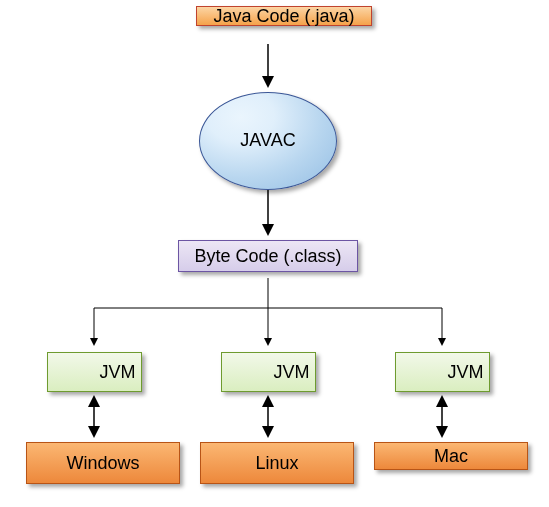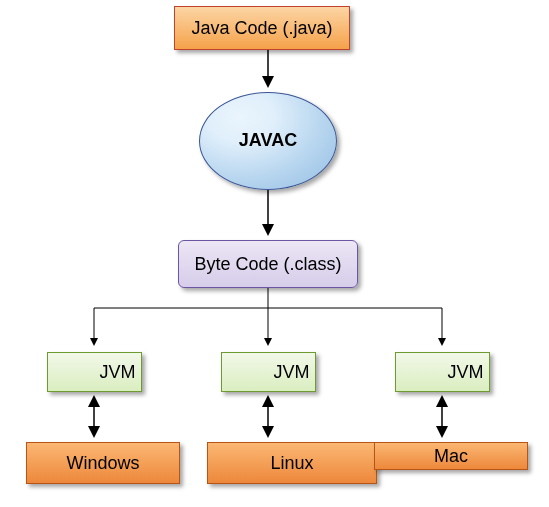--- a/index.html
+++ b/index.html
@@ -25,21 +25,20 @@
     border: 1px solid #c0432e;
     box-shadow: 3px 3px 4px rgba(0,0,0,0.35);
   }
   .ellipse {
     border-radius: 50%;
     background: radial-gradient(ellipse at 30% 25%, #eaf5fd 0%, #e0effb 25%, #b8d6ef 60%, #93bde3 100%);
     border: 1px solid #3a5696;
     box-shadow: 3px 3px 4px rgba(0,0,0,0.35);
     line-height: 1.2;
     flex-direction: column;
-    font-weight: bold;
   }
   .rect-purple {
     background: linear-gradient(to bottom, #ece6f5, #d6cdea);
     border: 1px solid #6c55a3;
     box-shadow: 3px 3px 4px rgba(0,0,0,0.35);
   }
   .rect-green {
     background: linear-gradient(to bottom, #f2f8e9, #daeec0);
     border: 1px solid #6e9b2f;
     box-shadow: 3px 3px 4px rgba(0,0,0,0.35);
@@ -82,43 +81,43 @@
 
   <line x1="94" y1="308" x2="94" y2="344" stroke="black" stroke-width="1" marker-end="url(#arrowhead)"></line>
   <line x1="268" y1="308" x2="268" y2="344" stroke="black" stroke-width="1" marker-end="url(#arrowhead)"></line>
   <line x1="442" y1="308" x2="442" y2="344" stroke="black" stroke-width="1" marker-end="url(#arrowhead)"></line>
 
   <line x1="94" y1="398" x2="94" y2="435" stroke="black" stroke-width="1.5" marker-start="url(#arrowtail)" marker-end="url(#arrowhead)"></line>
   <line x1="268" y1="398" x2="268" y2="435" stroke="black" stroke-width="1.5" marker-start="url(#arrowtail)" marker-end="url(#arrowhead)"></line>
   <line x1="442" y1="398" x2="442" y2="435" stroke="black" stroke-width="1.5" marker-start="url(#arrowtail)" marker-end="url(#arrowhead)"></line>
 </svg>
 
-<div class="node rect-orange" style="left:174px; top:6px; width:176px; height:44px;">
+<div class="node rect-orange" style="left:196px; top:6px; width:176px; height:20px;">
   <span>Java Code (.java)</span>
 </div>
 
 <div class="node ellipse" style="left:199px; top:92px; width:138px; height:98px;">
   <span>JAVAC</span>
 </div>
 
-<div class="node rect-purple" style="left:178px; top:240px; width:180px; height:48px;border-radius:6px;">
+<div class="node rect-purple" style="left:178px; top:240px; width:180px; height:32px;">
   <span>Byte Code (.class)</span>
 </div>
 
 <div class="node rect-green" style="left:47px; top:352px; width:95px; height:40px;">
   <span>JVM</span>
 </div>
 <div class="node rect-green" style="left:221px; top:352px; width:95px; height:40px;">
   <span>JVM</span>
 </div>
 <div class="node rect-green" style="left:395px; top:352px; width:95px; height:40px;">
   <span>JVM</span>
 </div>
 
 <div class="node rect-os" style="left:17px; top:442px; width:154px; height:42px;">
   <span>Windows</span>
 </div>
-<div class="node rect-os" style="left:198px; top:442px; width:170px; height:42px;">
+<div class="node rect-os" style="left:191px; top:442px; width:154px; height:42px;">
   <span>Linux</span>
 </div>
 <div class="node rect-os" style="left:365px; top:442px; width:154px; height:28px;">
   <span>Mac</span>
 </div>
 
 </body></html>

